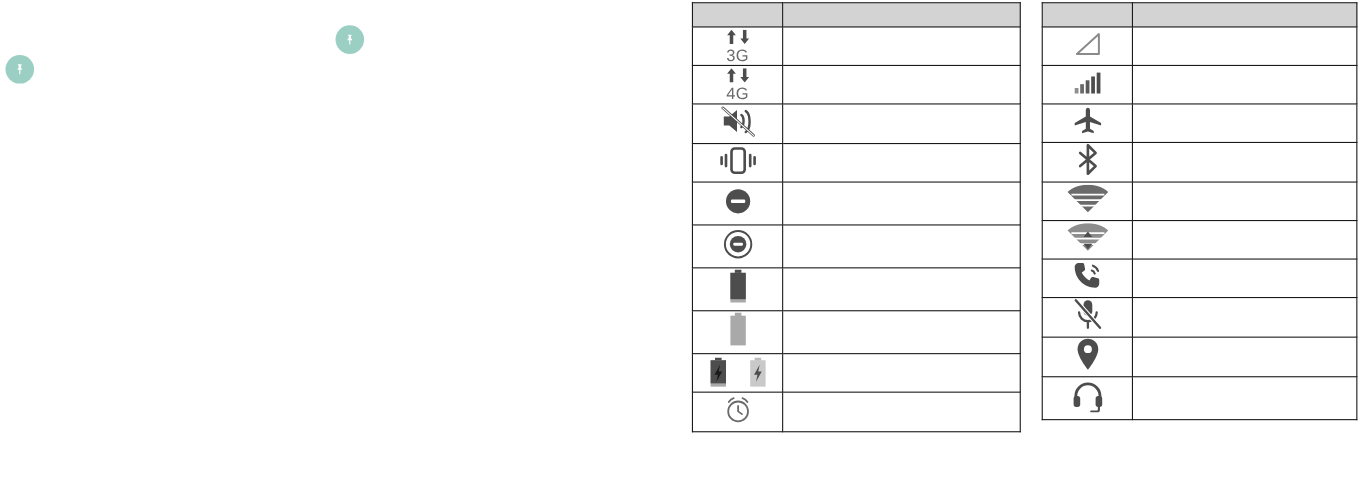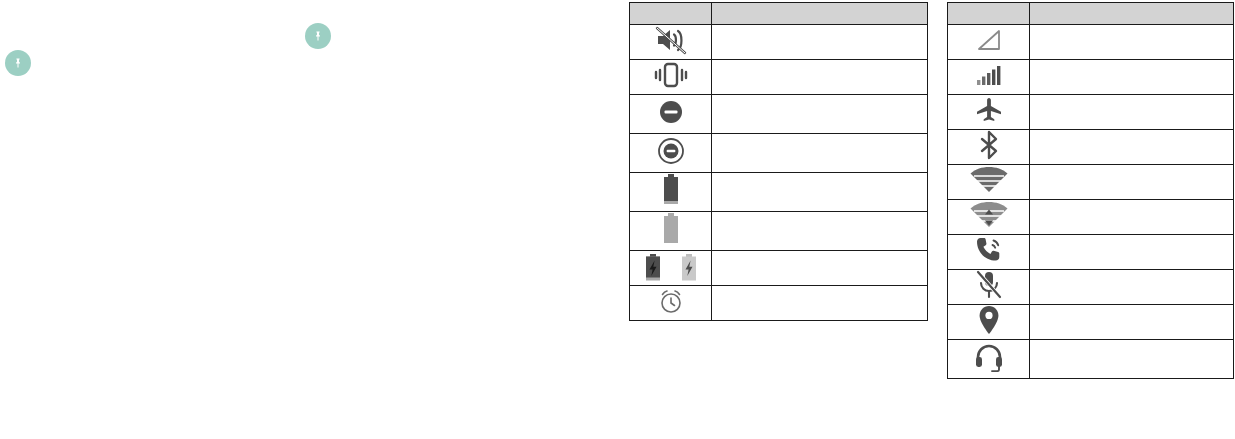--- a/index.html
+++ b/index.html
@@ -117,21 +117,49 @@
   <colgroup>
       <col class="c-icon">
       <col class="c-desc">
     </colgroup>
   <tbody>
     <tr>
       <td class="hdr"></td>
       <td class="hdr"></td>
     </tr>
 
-
+    <tr class="row-h">
+      <td class="icon-cell">
+        <div class="net-label">
+          <span class="arrows">
+            <svg width="26" height="13" viewBox="0 0 26 13" fill="#4d4d4d">
+              <path d="M7 0l4 5H8.6v8H5.4V5H3z"></path>
+              <path d="M19 13l-4-5h2.4V0h3.2v8H23z"></path>
+            </svg>
+          </span>
+          <span class="txt">3G</span>
+        </div>
+      </td>
+      <td class="desc-cell"></td>
+    </tr>
+
+    <tr class="row-h">
+      <td class="icon-cell">
+        <div class="net-label">
+          <span class="arrows">
+            <svg width="26" height="13" viewBox="0 0 26 13" fill="#4d4d4d">
+              <path d="M7 0l4 5H8.6v8H5.4V5H3z"></path>
+              <path d="M19 13l-4-5h2.4V0h3.2v8H23z"></path>
+            </svg>
+          </span>
+          <span class="txt">4G</span>
+        </div>
+      </td>
+      <td class="desc-cell"></td>
+    </tr>
 
 
     <tr class="row-h">
       <td class="icon-cell">
         <span class="glyph">
           <svg width="34" height="30" viewBox="0 0 34 30" fill="none">
             <path d="M4 11h5l7-6v20l-7-6H4z" fill="#4d4d4d"></path>
             <path d="M20 9.5c2.6 1.6 2.6 9.4 0 11" stroke="#4d4d4d" stroke-width="2.2" fill="none" stroke-linecap="round"></path>
             <path d="M24 6c4.6 2.8 4.6 16.2 0 19" stroke="#4d4d4d" stroke-width="2.2" fill="none" stroke-linecap="round"></path>
             <path d="M3 3l28 25" stroke="#4d4d4d" stroke-width="2.4" stroke-linecap="round"></path>

